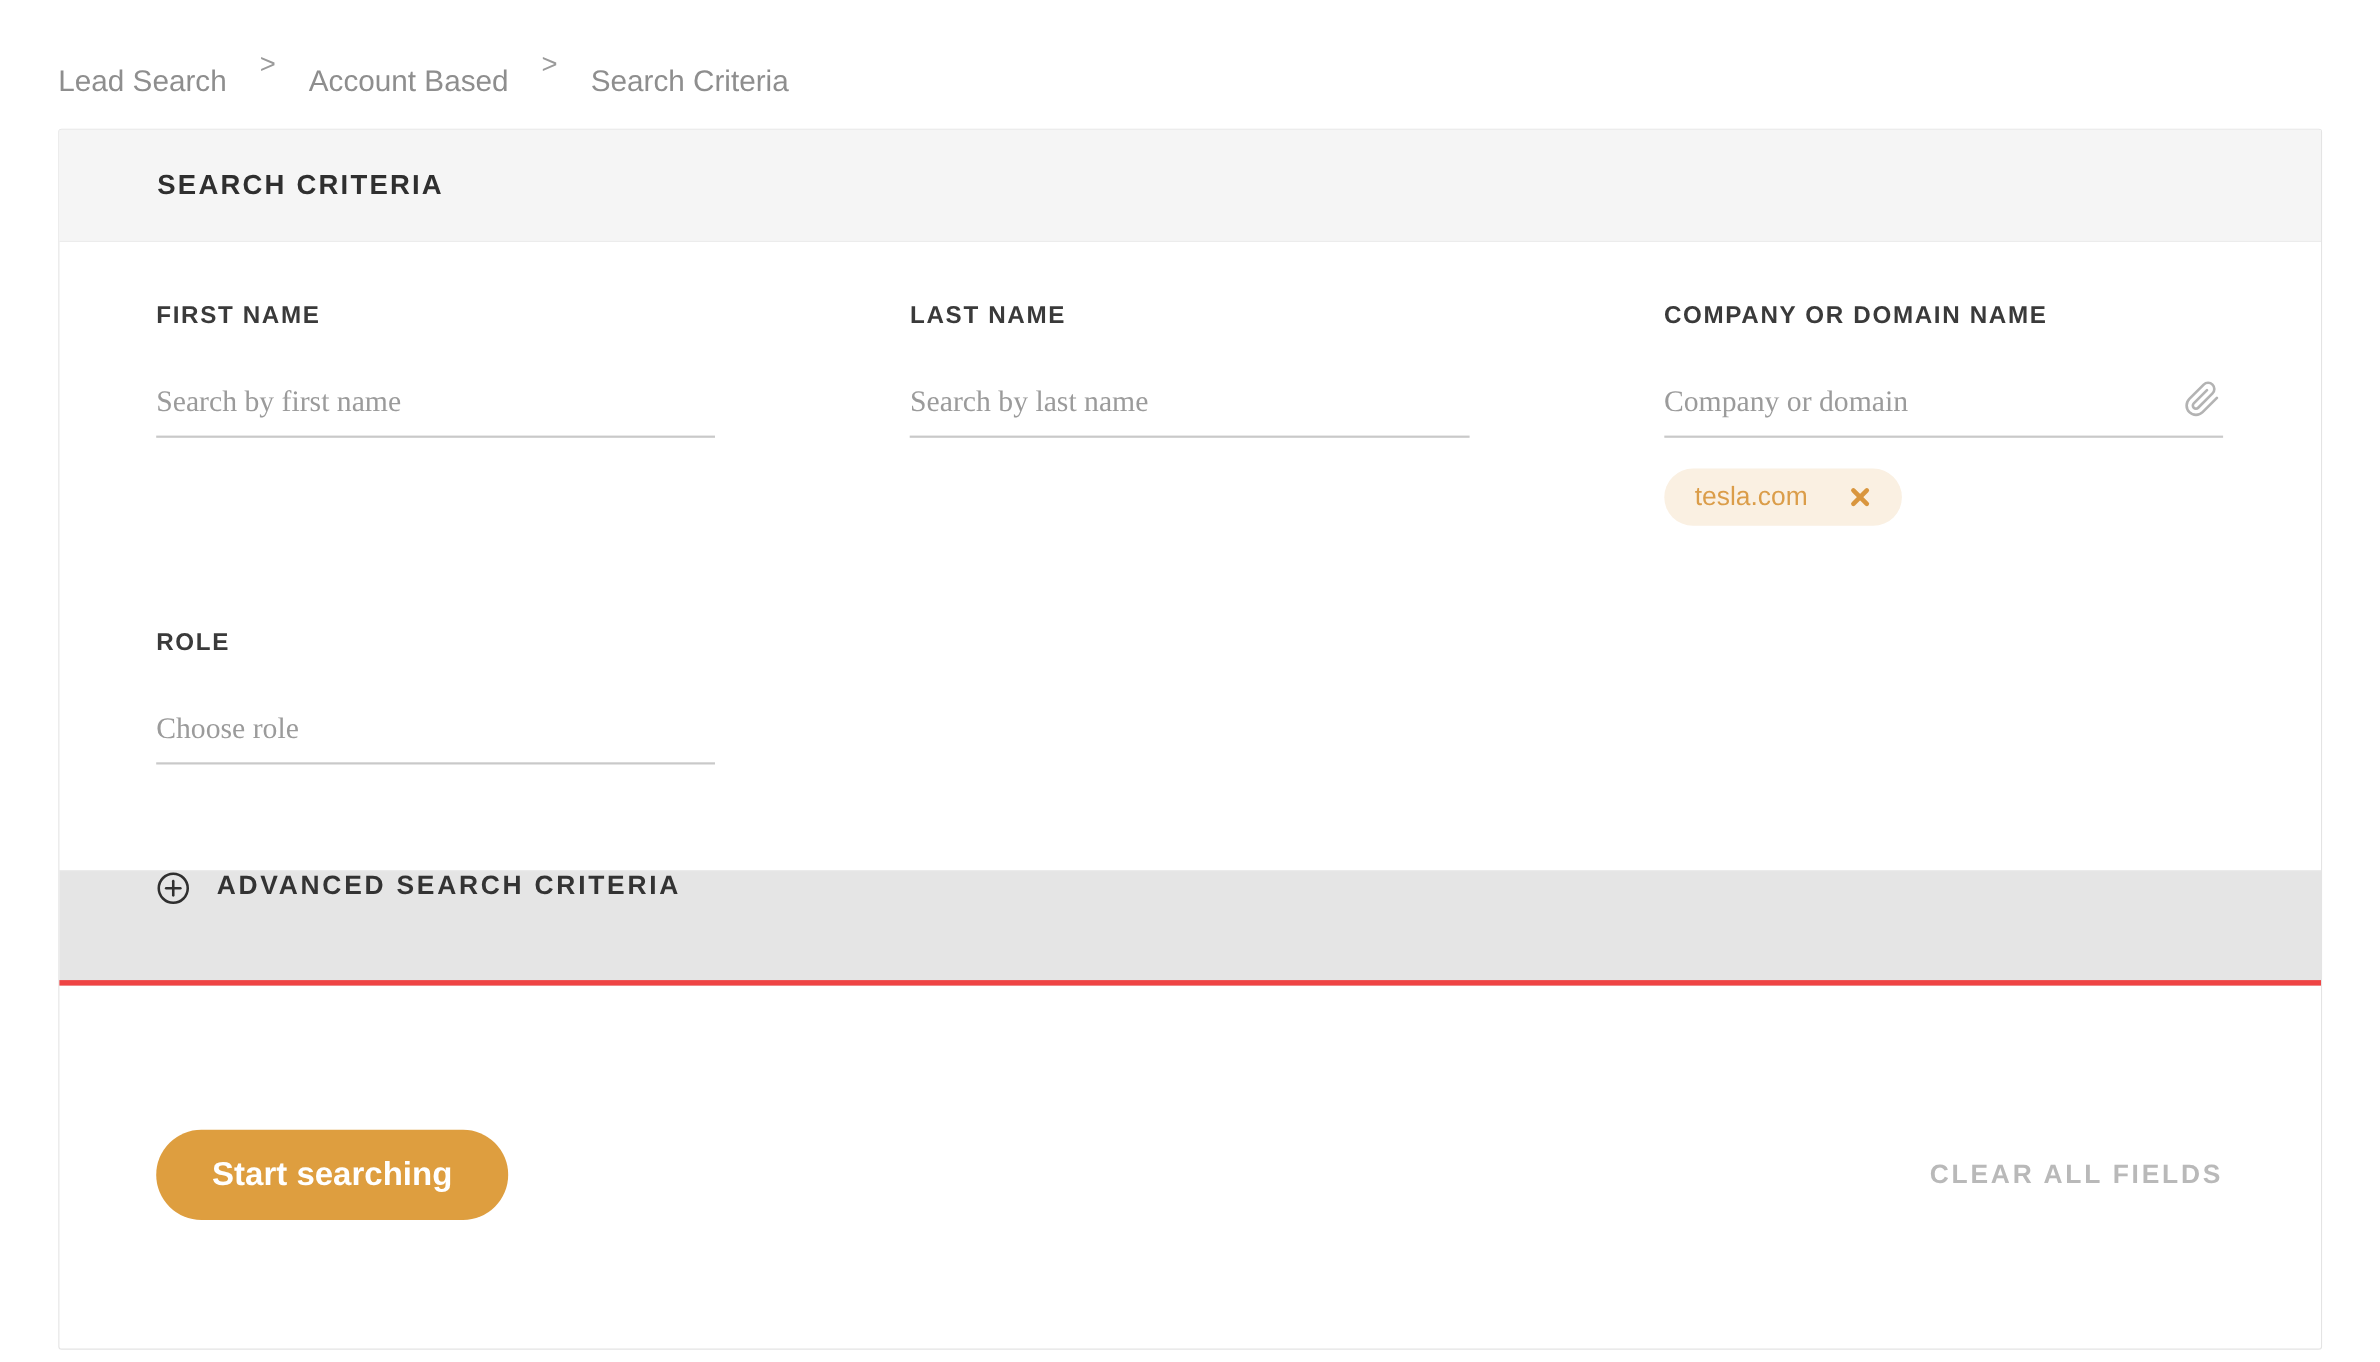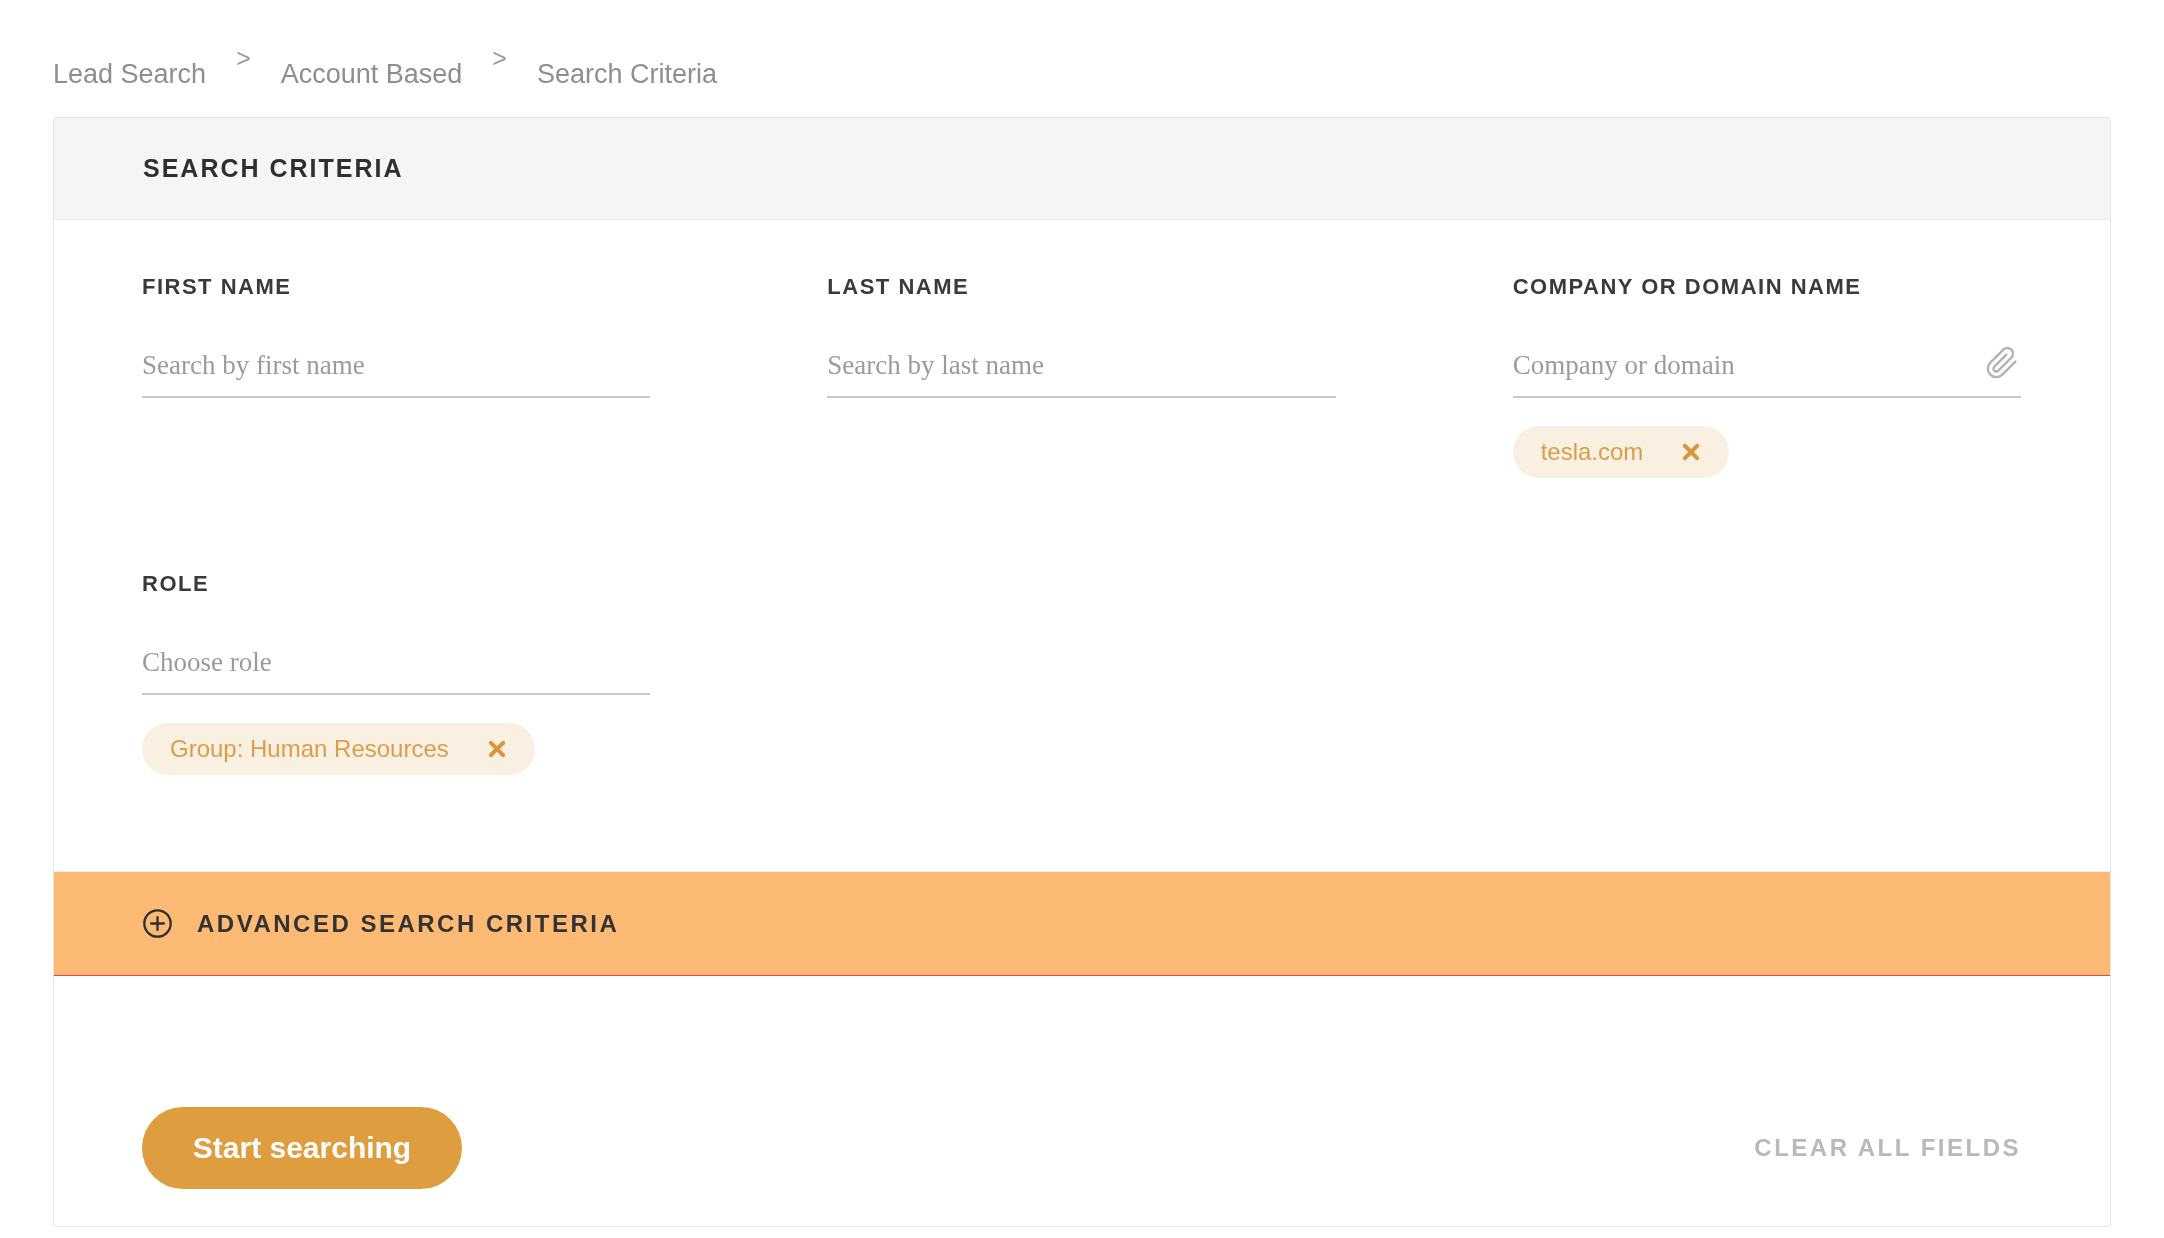--- a/index.html
+++ b/index.html
@@ -36,23 +36,23 @@
 
   
   .tag-row { margin-top:28px; min-height:52px; display:flex; gap:18px; }
   .tag { display:inline-flex; align-items:center; gap:36px; height:52px;
          background:#faf0e2; border-radius:26px; padding:0 26px 0 28px; }
   .tag-label { font-size:24px; color:#db9d49; }
   .tag-x { display:flex; align-items:center; justify-content:center;
            width:24px; height:24px; cursor:pointer; }
 
   
-  .advanced { margin-top:96px; height:105px; background:#fdba74;
-              border-top:1px solid #ececec; border-bottom:1px solid #ef4444;
-              display:flex; align-items:center; padding-left:88px; gap:24px; cursor:pointer; }
+  .advanced { margin-top:96px; height:105px; background:#e5e5e5;
+              border-top:1px solid #ececec; border-bottom:5px solid #ef4444;
+              display:flex; padding-left:88px; gap:24px; cursor:pointer; }
   .advanced-label { font-size:24px; font-weight:700; letter-spacing:2.5px; color:#333333; }
 
   
   .actions { height:330px; display:flex; align-items:center; justify-content:space-between;
              padding:14px 89px 0 88px; }
   .start-btn { width:320px; height:82px; border:none; border-radius:41px;
                background:#de9e3f; color:#ffffff; font-size:30px; font-weight:700;
                font-family:"Liberation Sans","DejaVu Sans",sans-serif; cursor:pointer; }
   .clear-all { font-size:24px; font-weight:700; letter-spacing:2.5px; color:#b9b9b9;
                cursor:pointer; }
@@ -112,31 +112,20 @@
             </span>
           </span>
         </div>
       </div>
 
       <div class="field">
         <label class="field-label">ROLE</label>
         <div class="input-wrap">
           <input class="text-input" type="text" placeholder="Choose role" style="">
         </div>
-        <div class="tag-row">
-          <span class="tag">
-            <span class="tag-label">Group: Human Resources</span>
-            <span class="tag-x">
-              <svg width="22" height="22" viewBox="0 0 18 18" fill="none" stroke="#d9963e" stroke-width="3.4" stroke-linecap="round">
-                <line x1="4" y1="4" x2="14" y2="14"></line>
-                  <line x1="14" y1="4" x2="4" y2="14"></line>
-              </svg>
-            </span>
-          </span>
-        </div>
       </div>
 
     </div>
   </div>
 
   <div class="advanced">
     <span style="display:flex;">
       <svg width="31" height="31" viewBox="0 0 24 24" fill="none" stroke="#2f2f2f" stroke-width="1.8" stroke-linecap="round">
         <circle cx="12" cy="12" r="10.2"></circle>
         <line x1="12" y1="7" x2="12" y2="17"></line>

